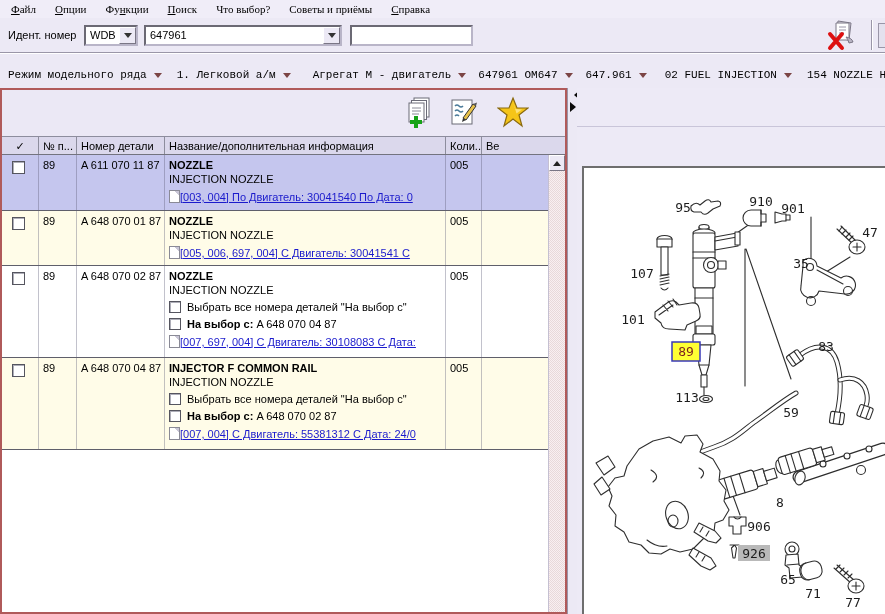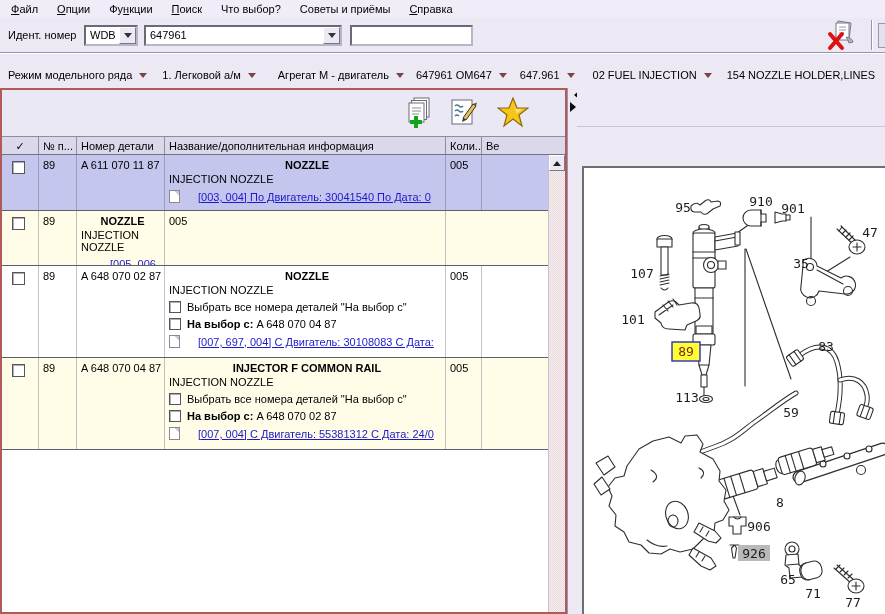--- a/index.html
+++ b/index.html
@@ -4,39 +4,39 @@
 <style>
   * { box-sizing: border-box; }
   html,body { margin:0; padding:0; }
   body {
     width:885px; height:614px; overflow:hidden; position:relative;
     font-family:"Liberation Sans",sans-serif; font-size:11px; color:#000;
     background:#ece9f5;
   }
   
   .menubar { height:18px; display:flex; align-items:center; background:#f0edf8; padding-left:2px; }
-  .menu-item { padding:2px 10px 3px 9px; white-space:nowrap; cursor:default; }
+  .menu-item { padding:2px 10px 3px 9px; white-space:nowrap; cursor:default;font-family:Liberation Serif, serif; }
   .menu-item .key { text-decoration:underline; }
   
   .identbar { height:34px; display:flex; align-items:center; background:#ece9f5; position:relative; }
   .ident-label { margin-left:8px; width:72px; }
   .combo { background:#fff; border:2px inset #b9b5c8; height:21px; display:flex; align-items:center;
            padding-left:4px; position:relative; }
   .combo.wdb { width:54px; margin-left:4px; }
   .combo.num { width:198px; margin-left:6px; }
   .arrow-btn { position:absolute; right:0; top:0; bottom:0; width:17px; background:#ece9f5;
                border:1px solid; border-color:#fff #7a7685 #7a7685 #fff; display:flex; align-items:center; justify-content:center; }
   .tri-down { width:0; height:0; border:4px solid transparent; border-top:5px solid #333; margin-top:5px; }
   .empty-field { width:123px; height:21px; margin-left:8px; background:#fff; border:2px inset #b9b5c8; }
   .delete-btn { position:absolute; right:25px; top:0; width:34px; height:34px; }
   .tb-sep { position:absolute; right:12px; top:2px; height:30px; width:2px; border-left:1px solid #9a96a8; border-right:1px solid #fff; }
   .partial-icon { position:absolute; right:0; top:5px; width:7px; height:25px; background:#e4e1ee; border:1px solid #9a96a8; border-right:none; }
   .groove { height:2px; border-top:1px solid #9a96a8; border-bottom:1px solid #fff; }
   
-  .toolbar { height:44px; display:flex; align-items:center; background:#ece9f5; border-bottom:2px solid #696573; white-space:nowrap; }
+  .toolbar { height:44px; display:flex; align-items:center; background:#ece9f5; border-bottom:2px solid #696573; white-space:nowrap;font-family:Liberation Mono, monospace; }
   .tb-item { display:flex; align-items:center; gap:7px; cursor:default; }
   .tb-item .dd-arrow { width:0; height:0; border:4px solid transparent; border-top:5px solid #7b4444; margin-top:4px; }
   
   .main { position:absolute; top:88px; left:0; right:0; bottom:0; display:flex; }
   .left-panel { width:567px; flex:none; border:2px solid #b05a5a; box-shadow:inset 0 0 0 1px #e9aeae;
                 background:#fff; position:relative; overflow:hidden; }
   .icon-strip { height:46px; background:#ebe8f5; position:relative; }
   .tool-ic { position:absolute; top:6px; width:32px; height:32px; cursor:pointer; }
   .ic-add   { left:400px; } .ic-notes { left:445px; } .ic-star  { left:495px; }
   .grid { display:grid; grid-template-columns:37px 38px 88px 281px 36px 1fr; }
@@ -44,26 +44,26 @@
   .hc { border-right:1px solid #8d8d9d; padding:3px 0 0 4px; overflow:hidden; white-space:nowrap; }
   .hc.center { text-align:center; padding-left:0; }
   .rows { position:absolute; top:65px; left:0; right:17px; bottom:0; background:#fff; }
   .row { border-bottom:1px solid #5f5f6b; position:relative; }
   .row .cell { border-right:1px solid rgba(95,95,120,.38); padding:4px 0 0 4px; overflow:hidden; }
   .row.sel   { background:#c5c6ee; }
   .row.cream { background:#fffce8; }
   .r1 { height:56px; } .r2 { height:55px; } .r3 { height:92px; } .r4 { height:92px; }
   .rowchk { width:13px; height:13px; margin:2px 0 0 10px; background:#fff; border:1px solid #55555f;
             box-shadow:inset 1px 1px 0 #aeaeb8; cursor:pointer; }
-  .pname { font-weight:bold;text-align:center; }
+  .pname { font-weight:bold; }
   .pdesc { margin-top:2px; }
   .opt-line { margin-top:5px; display:flex; align-items:center; gap:6px; }
   .chk { width:12px; height:12px; flex:none; background:#fff; border:1px solid #55555f; box-shadow:inset 1px 1px 0 #aeaeb8; cursor:pointer; }
   .blb { font-weight:bold;margin-top:24px; }
-  .link-line { margin-top:5px; display:flex; align-items:center; gap:18px; }
+  .link-line { margin-top:5px; display:flex; align-items:center; gap:0; }
   .doc-ic { width:11px; height:13px; flex:none; border:1px solid #8a8a96;
             background:linear-gradient(225deg,#c9c6d6 3px,#fff 3px); }
   a.plink { color:#1a1acc; text-decoration:underline; cursor:pointer; }
   
   .scrollbar { position:absolute; top:65px; right:0; width:17px; bottom:0;
                background:repeating-conic-gradient(#f9eff1 0% 25%, #e8d9da 0% 50%) 0 0 / 2px 2px;
                border-left:1px solid #c5c0d2; }
   .sb-up { height:16px; background:#ece9f5; border:1px solid; border-color:#fff #7a7685 #7a7685 #fff;
            display:flex; align-items:center; justify-content:center; cursor:pointer; }
   .tri-up { width:0; height:0; border:4px solid transparent; border-bottom:5px solid #222; margin-bottom:4px; }
@@ -226,20 +226,21 @@
         </div>
         <div class="cell">005</div>
         <div class="cell" style="border-right:none"></div>
       </div>
 
       <div class="grid row cream r2">
         <div class="cell" style="padding:4px 0 0 0">
             <div class="rowchk"></div>
           </div>
         <div class="cell">89</div>
+        <div class="cell">A 648 070 01 87</div>
         <div class="cell">
           <div class="pname">NOZZLE</div>
           <div class="pdesc">INJECTION NOZZLE</div>
           <div class="link-line">
               <span class="doc-ic"></span>
               <a class="plink">[005, 006, 697, 004] С Двигатель: 30041541 С</a>
             </div>
         </div>
         <div class="cell">005</div>
         <div class="cell" style="border-right:none"></div>

